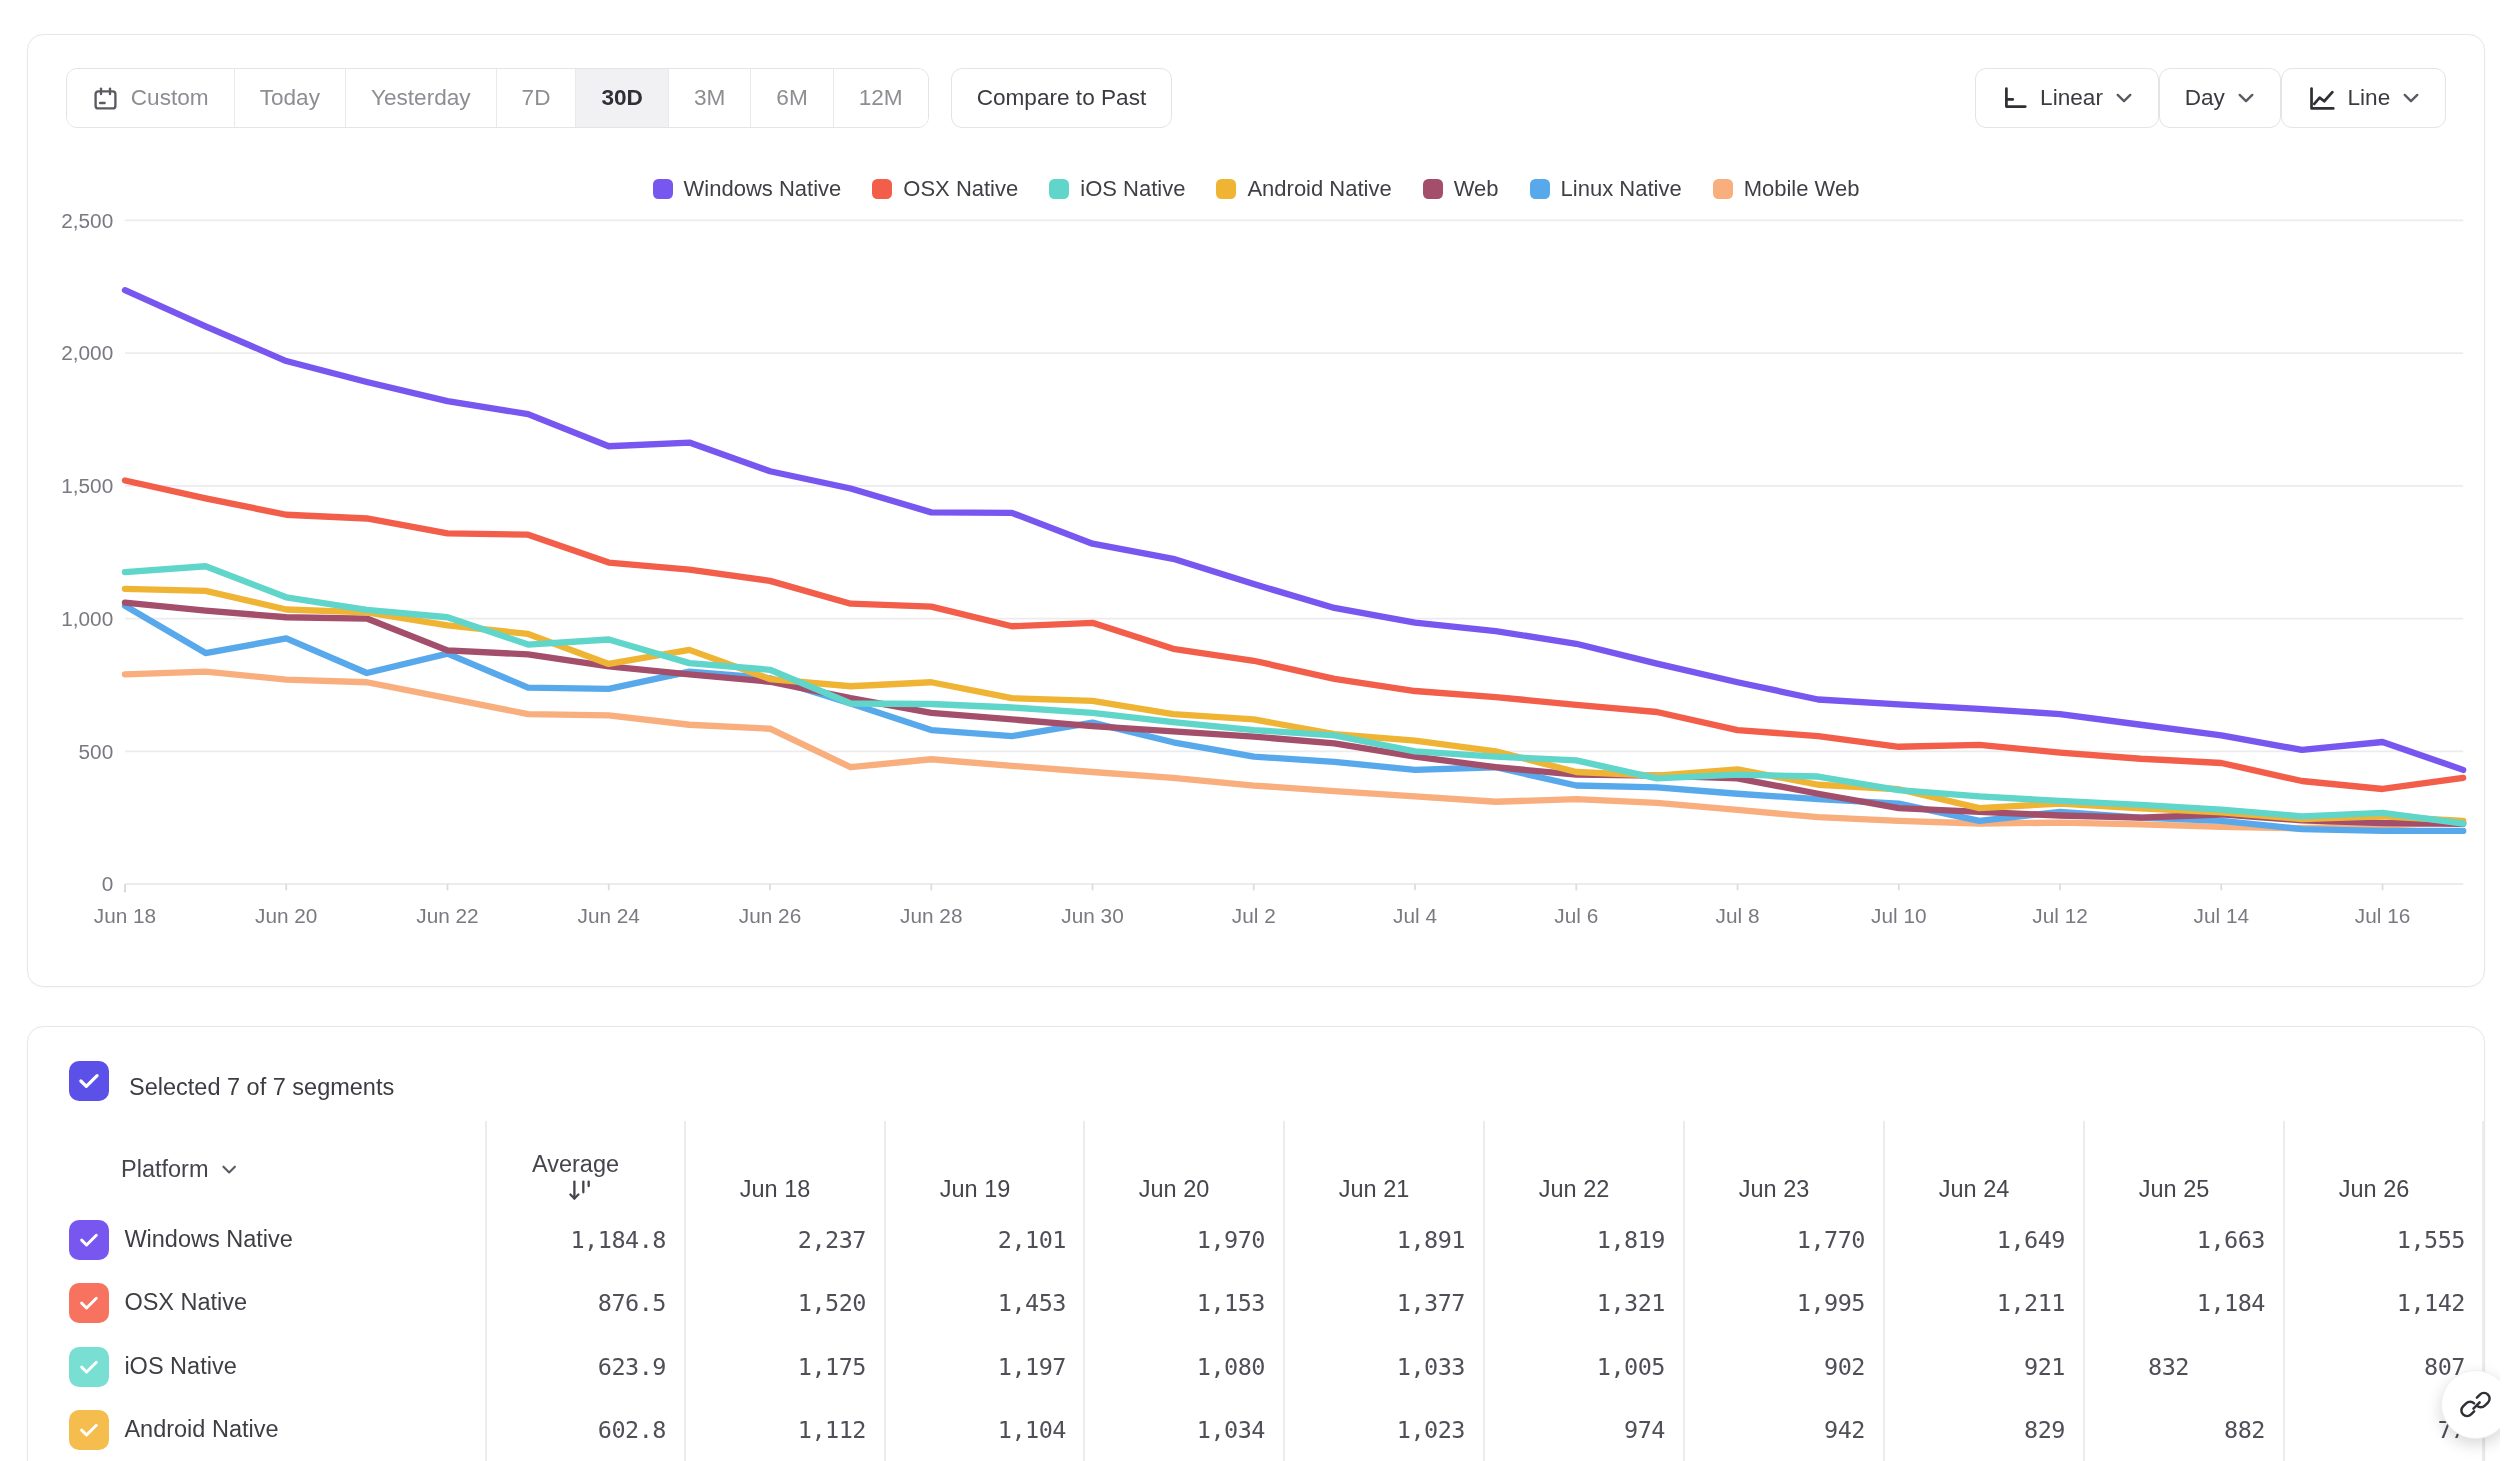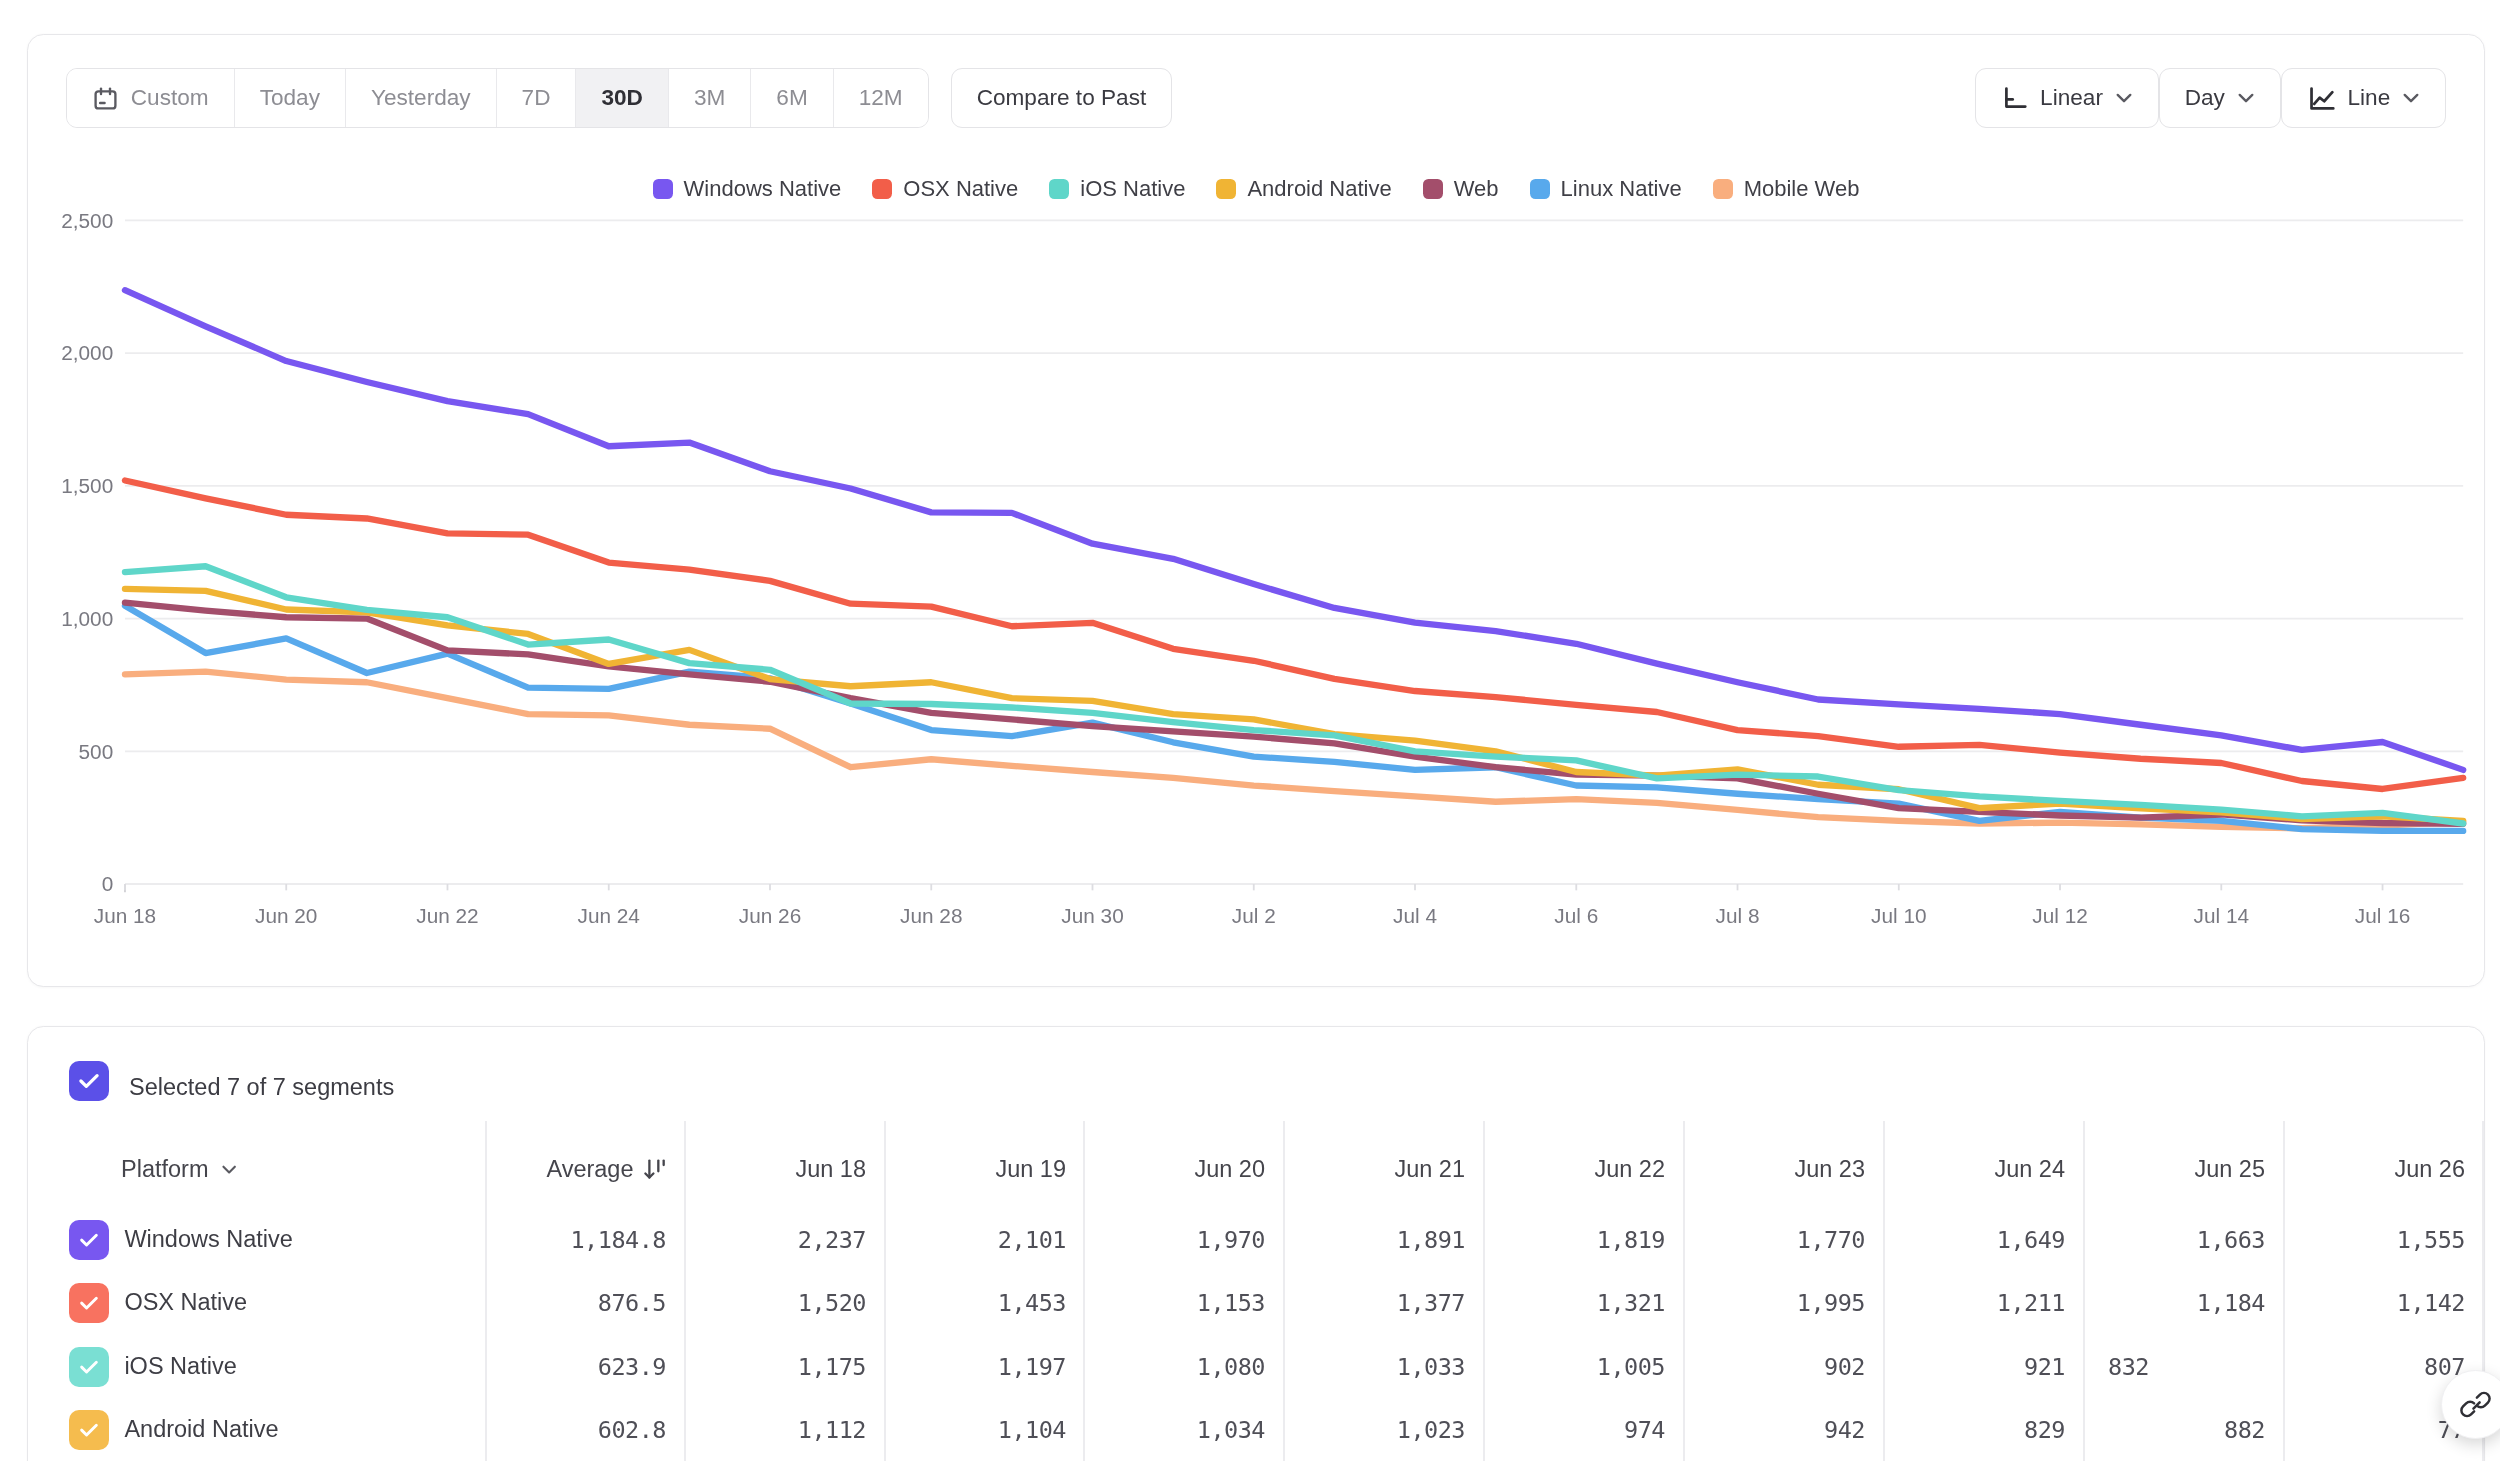--- a/index.html
+++ b/index.html
@@ -36,21 +36,21 @@
   .checkbox { width:40px; height:40px; border-radius:10px; display:flex; align-items:center; justify-content:center; flex:none; cursor:pointer; }
   #summary-row { position:absolute; left:41px; top:34px; display:flex; align-items:flex-end; gap:20px; }
   #summary-text { font-size:23.5px; color:#3c3c43; }
   #search-box { position:absolute; left:2103px; top:24.4px; width:300px; height:52px; background:#f2f2f4; border-radius:11px; display:flex; align-items:center; gap:12.7px; padding:0 18px; }
   #search-input { border:none; outline:none; background:transparent; font-size:23.5px; color:#3c3c43; width:208px; font-family:"Liberation Sans",sans-serif; }
   #search-input::placeholder { color:#a4a4ab; }
 
   .divider-v { position:absolute; top:94px; bottom:0; width:1.8px; background:#ececef; }
   #table-head { position:absolute; left:0; top:109px; right:0; height:67px; }
   .th { position:absolute; font-size:23.5px; color:#45454c; display:flex; align-items:center; height:67px; }
-  .th-right { justify-content:flex-end; }
+  .th-right { justify-content:flex-end;flex-direction:column; }
   #platform-head { left:93px; gap:12.7px; cursor:pointer; }
   .rows { position:absolute; left:0; right:0; top:181px; }
   .trow { position:absolute; left:0; right:0; height:63px; }
   .row-label-wrap { position:absolute; left:41px; top:11.8px; display:flex; align-items:center; gap:15.4px; }
   .row-label { font-size:23.5px; color:#3e3e45; }
   .cell { position:absolute; top:0; height:63px; display:flex; align-items:center; justify-content:flex-end; font-family:"DejaVu Sans Mono", monospace; font-size:23.5px; color:#4f4f57; letter-spacing:-0.5px; }
 
   #link-fab { position:absolute; left:2441px; top:1370px; width:69px; height:69px; border-radius:50%; background:#fff; border:0.9px solid #f0f0f2; box-shadow:0 5.4px 16.3px rgba(0,0,0,.16); display:flex; align-items:center; justify-content:center; cursor:pointer; }
 </style>
 </head>
@@ -304,21 +304,21 @@
             <span class="row-label">iOS Native</span>
           </div>
           <div class="cell" style="left: 466px; width: 172px;">623.9</div>
           <div class="cell" style="left: 665px; width: 173px;">1,175</div>
           <div class="cell" style="left: 865px; width: 173px;">1,197</div>
           <div class="cell" style="left: 1064px; width: 173px;">1,080</div>
           <div class="cell" style="left: 1264px; width: 173px;">1,033</div>
           <div class="cell" style="left: 1464px; width: 173px;">1,005</div>
           <div class="cell" style="left: 1664px; width: 173px;">902</div>
           <div class="cell" style="left: 1864px; width: 173px;">921</div>
-          <div class="cell" style="left: 1948px; width: 173px;">832</div>
+          <div class="cell" style="left: 1988px; width: 173px;">832</div>
           <div class="cell" style="left: 2264px; width: 173px;">807</div>
         </div>
         <div class="trow" style="top: 190px;">
           <div class="row-label-wrap">
             <div class="checkbox" style="background: rgb(245, 188, 78);">
               <svg width="20" height="16.3" viewBox="0 0 24 20">
                 <path d="M3 10 l6 6 L21 4" fill="none" stroke="#fff" stroke-width="3.6" stroke-linecap="round" stroke-linejoin="round"></path>
               </svg>
             </div>
             <span class="row-label">Android Native</span>

